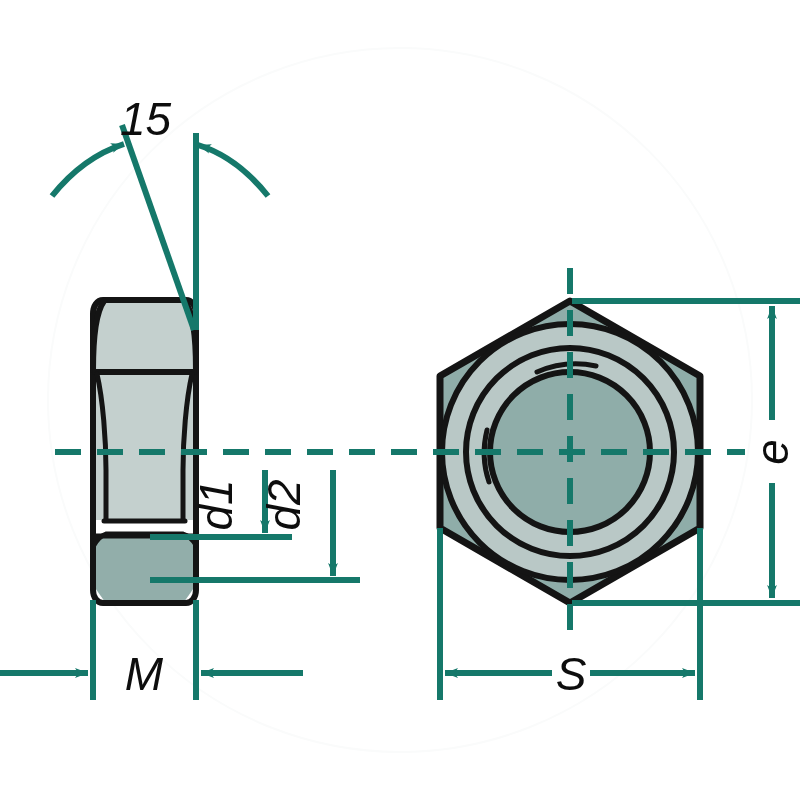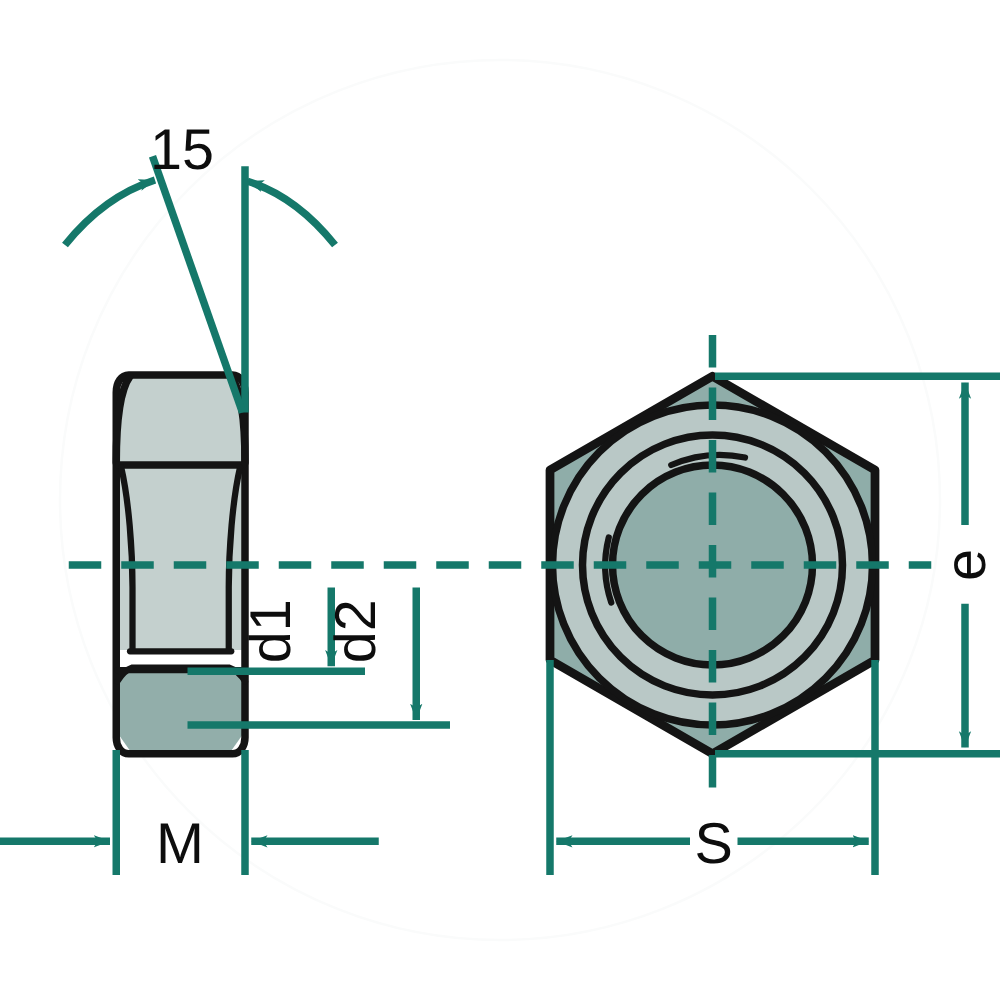--- a/index.html
+++ b/index.html
@@ -12,20 +12,21 @@
     width: 800px;
     height: 800px;
     overflow: hidden;
     font-family: "Liberation Sans", sans-serif;
   }
   #drawing-root {
     position: relative;
     width: 800px;
     height: 800px;
     background: #ffffff;
+    font-style: italic;
   }
   svg#technical-drawing {
     display: block;
     width: 800px;
     height: 800px;
   }
   .dim-label {
     font-family: "Liberation Sans", sans-serif;
     font-size: 46px;
     fill: #0d0d0d;

